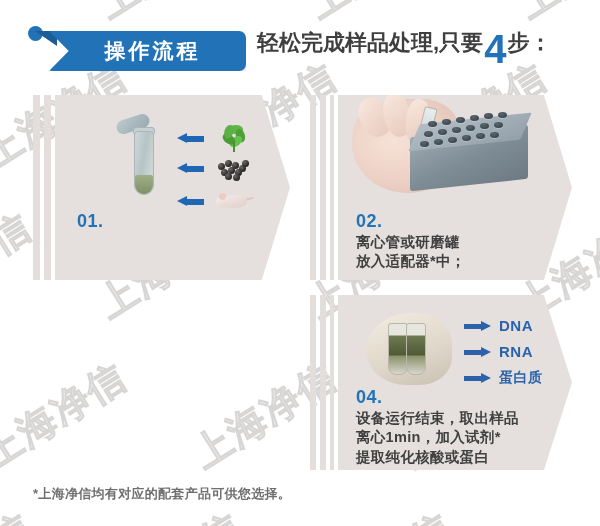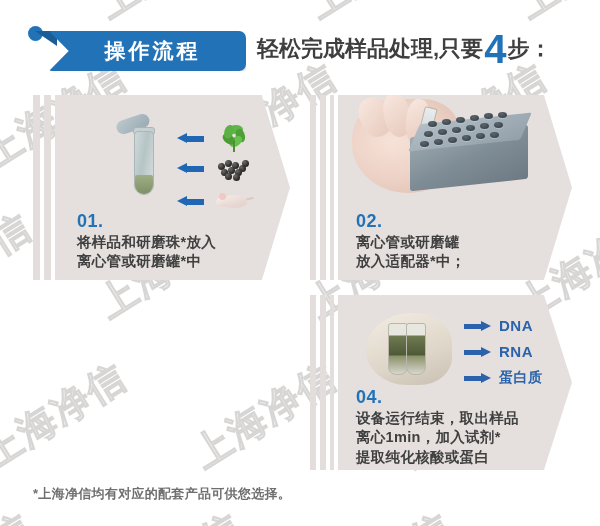--- a/index.html
+++ b/index.html
@@ -54,21 +54,21 @@
     clip-path:polygon(0% 0%, 100% 0%, 100% 100%);
   }
   .ribbon-label{
     position:absolute;left:49px;top:9px;width:197px;height:40px;
     display:flex;align-items:center;justify-content:center;
     color:#ffffff;font-size:21px;font-weight:700;letter-spacing:3px;
     padding-left:10px;box-sizing:border-box;
   }
   .headline{
     position:absolute;left:257px;top:6px;
-    display:flex;align-items:flex-end;
+    display:flex;align-items:flex-start;
     color:#3f3f3f;font-weight:700;font-size:22px;letter-spacing:0px;
     white-space:nowrap;
   }
   .headline .big-num{
     color:#2272b8;font-size:40px;font-weight:700;line-height:0.9;
     margin:0 1px;position:relative;top:3px;
   }
   .headline .tail{font-size:22px;font-weight:700;color:#3f3f3f;}
 
   
@@ -333,22 +333,20 @@
           <div class="arr"></div>
           <div class="mouse" style="margin-left:12px;">
             <div class="tl"></div>
               <div class="bd"></div>
               <div class="hd"></div>
               <div class="er"></div>
           </div>
         </div>
       </div>
       <div class="num" style="left:22px;top:116px;">01.</div>
-      <div class="ctext" style="left:22px;top:138px;">将样品和研磨珠*放入
-离心管或研磨罐*中</div>
     </div>
   </div>
 
   <div class="card" style="left:310px;top:95px;width:262px;height:185px;">
     <div class="bars">
       <div class="bar" style="left:0;width:6px;"></div>
       <div class="bar" style="left:10px;width:6px;"></div>
       <div class="bar" style="left:20px;width:4px;"></div>
     </div>
     <div class="card-body" style="left:28px;width:234px;">

